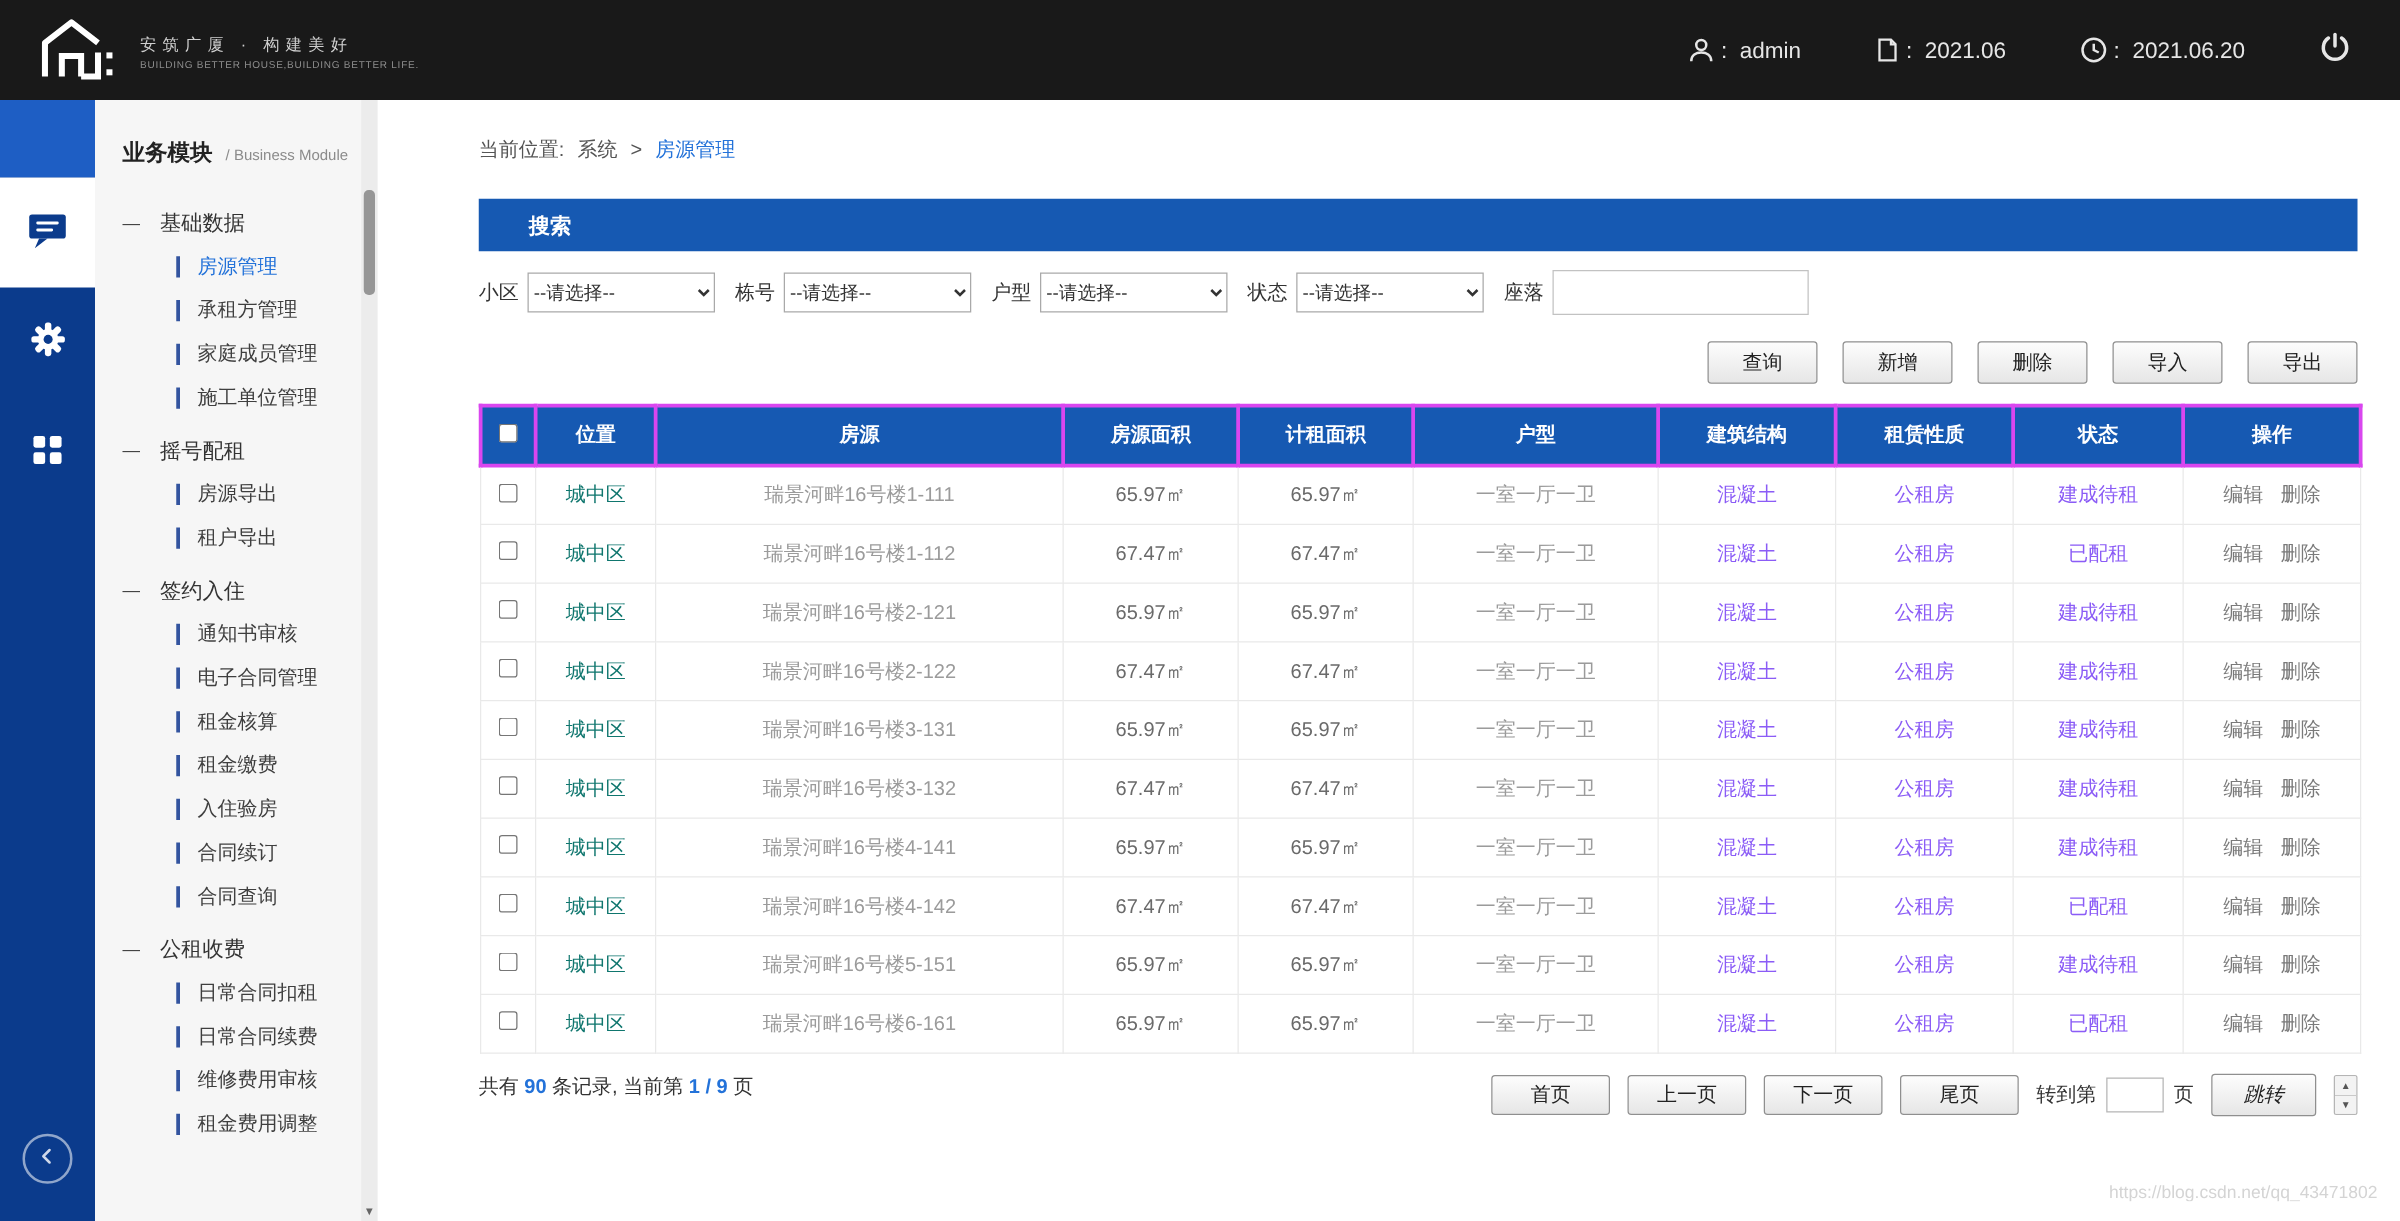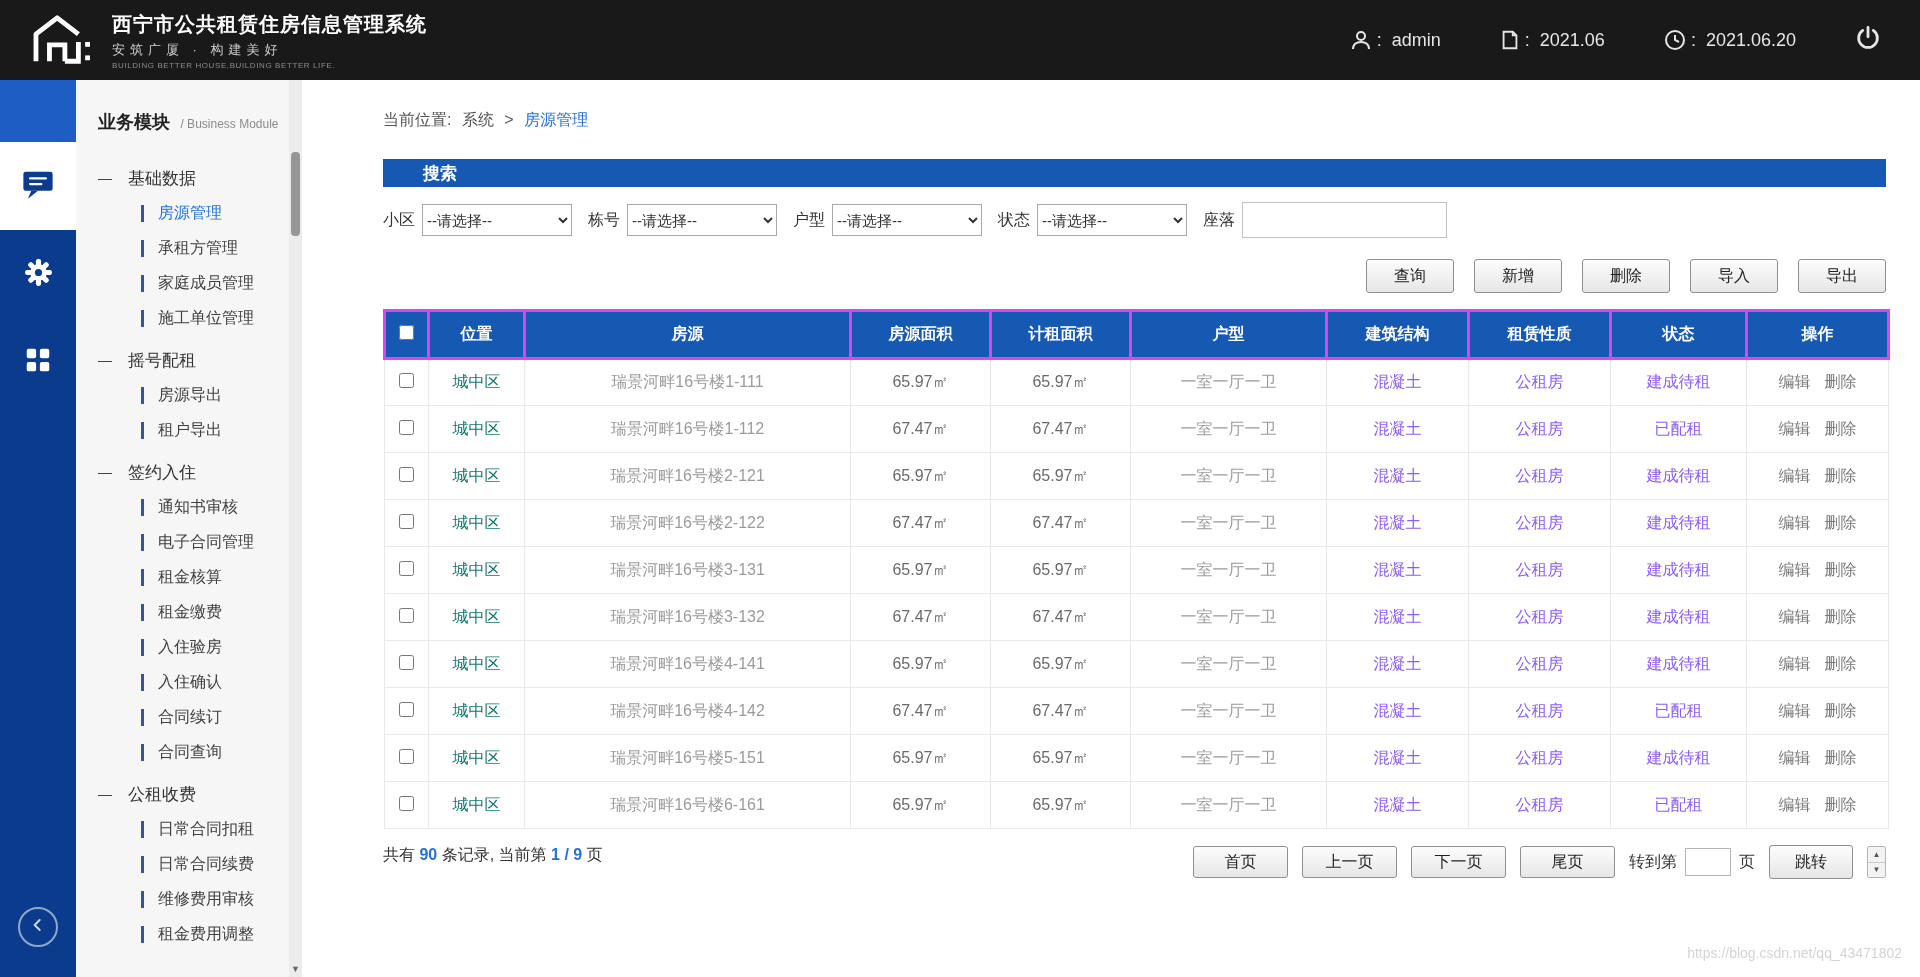--- a/index.html
+++ b/index.html
@@ -52,21 +52,21 @@
   .sb-down{ position:absolute; bottom:3px; left:0; width:13px; text-align:center; font-size:9px; color:#666; cursor:pointer; }
 
   
   .main{ margin:80px 0 0 348px; padding:30px 34px 0 35px; }
   .breadcrumb{ font-size:16px; color:#555; }
   .breadcrumb .bc-root{ margin:0 6px; cursor:pointer; }
   .breadcrumb .bc-sep{ margin-right:6px; }
   .breadcrumb .bc-cur{ color:var(--link); }
 
   .panel{ margin-top:28px; }
-  .panel-head{ height:28px; background:var(--blue); color:#fff; font-size:17px; font-weight:bold;
+  .panel-head{ height:42px; background:var(--blue); color:#fff; font-size:17px; font-weight:bold;
     display:flex; align-items:center; padding-left:40px; }
   .filters{ height:66px; display:flex; align-items:center; gap:16px; font-size:16px; color:#333; }
   .filter{ display:flex; align-items:center; gap:7px; }
   .fselect{ width:150px; height:32px; font-size:15px; color:#333; border:1px solid #a9a9a9; background:#fff; }
   .finput{ width:205px; height:36px; border:1px solid #c2c2c2; font-size:15px; padding:0 6px; }
   .actions{ display:flex; justify-content:flex-end; gap:20px; padding:6px 0 16px; }
   .btn{ min-width:88px; height:34px; background:linear-gradient(#fdfdfd,#e6e6e6);
     border:1px solid #8f8f8f; border-radius:3px; font-size:16px; color:#222; cursor:pointer;
     font-family:"Liberation Sans","DejaVu Sans",sans-serif; }
 
@@ -81,21 +81,21 @@
   td.c-layout{ color:#9b9b9b; } td.c-mid{ color:#8b5cf6;margin-top:47px; }
   td.c-ops .op{ color:#7a7a7a; margin:0 7px; cursor:pointer; }
   input[type=checkbox]{ width:15px; height:15px; cursor:pointer; }
 
   .pager{ margin-top:16px; display:flex; font-size:16px; color:#333; }
   .pager-summary b{ color:var(--link); }
   .pager-controls{ margin-left:auto; display:flex; align-items:center; gap:14px; }
   .pbtn{ min-width:95px; height:32px; }
   .goto{ display:inline-flex; align-items:center; gap:8px; }
   .goto-input{ width:46px; height:28px; border:1px solid #b5b5b5; font-size:15px; text-align:center; }
-  .jump-btn{ min-width:84px; }
+  .jump-btn{ min-width:84px;font-style:italic; }
   .spinner{ width:19px; height:32px; display:flex; flex-direction:column;
     border:1px solid #b5b5b5; border-radius:2px; overflow:hidden; cursor:pointer; }
   .spin-up,.spin-down{ flex:1; font-size:8px; display:flex; align-items:center; justify-content:center;
     background:#f3f3f3; color:#555; }
   .spin-up{ border-bottom:1px solid #c9c9c9; }
 
   .watermark{ position:fixed; right:18px; bottom:16px; color:#d4d4d4; font-size:14px; }
 </style>
 </head>
 <body>
@@ -104,21 +104,20 @@
   <div class="logo">
     <svg viewBox="0 0 66 56" width="64" height="54">
       <path d="M6 50 V22 L28 5 L50 22" fill="none" stroke="#fff" stroke-width="5" stroke-linejoin="round"></path>
       <path d="M50 30 V50 H36" fill="none" stroke="#fff" stroke-width="5"></path>
       <path d="M20 50 V33 H36 V50" fill="none" stroke="#fff" stroke-width="5"></path>
       <rect x="57" y="30" width="5" height="5" fill="#fff"></rect>
       <rect x="57" y="44" width="5" height="5" fill="#fff"></rect>
     </svg>
   </div>
   <div class="brand">
-    <div class="brand-title">西宁市公共租赁住房信息管理系统</div>
     <div class="brand-slogan">安筑广厦 · 构建美好</div>
     <div class="brand-slogan-en">BUILDING BETTER HOUSE,BUILDING BETTER LIFE.</div>
   </div>
   <div class="top-right">
     <div class="top-item">
       <span class="top-icon">
         <svg viewBox="0 0 24 24" width="24" height="24">
             <circle cx="12" cy="8" r="4" fill="none" stroke="#e6e6e6" stroke-width="2"></circle>
             <path d="M4 21 c0-5 4-7 8-7 s8 2 8 7" fill="none" stroke="#e6e6e6" stroke-width="2"></path>
           </svg>
@@ -255,24 +254,20 @@
         <span class="ibar"></span>
         <span class="ilabel">租金核算</span>
       </div>
       <div class="menu-item">
         <span class="ibar"></span>
         <span class="ilabel">租金缴费</span>
       </div>
       <div class="menu-item">
         <span class="ibar"></span>
         <span class="ilabel">入住验房</span>
-      </div>
-      <div class="menu-item">
-        <span class="ibar"></span>
-        <span class="ilabel">入住确认</span>
       </div>
       <div class="menu-item">
         <span class="ibar"></span>
         <span class="ilabel">合同续订</span>
       </div>
       <div class="menu-item">
         <span class="ibar"></span>
         <span class="ilabel">合同查询</span>
       </div>
       <div class="menu-group">

